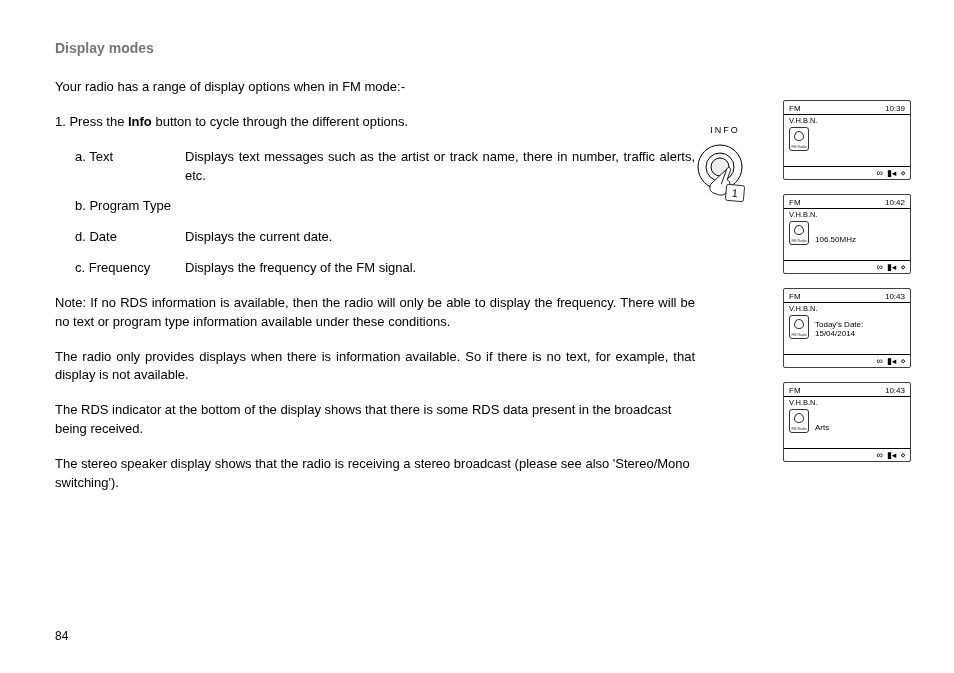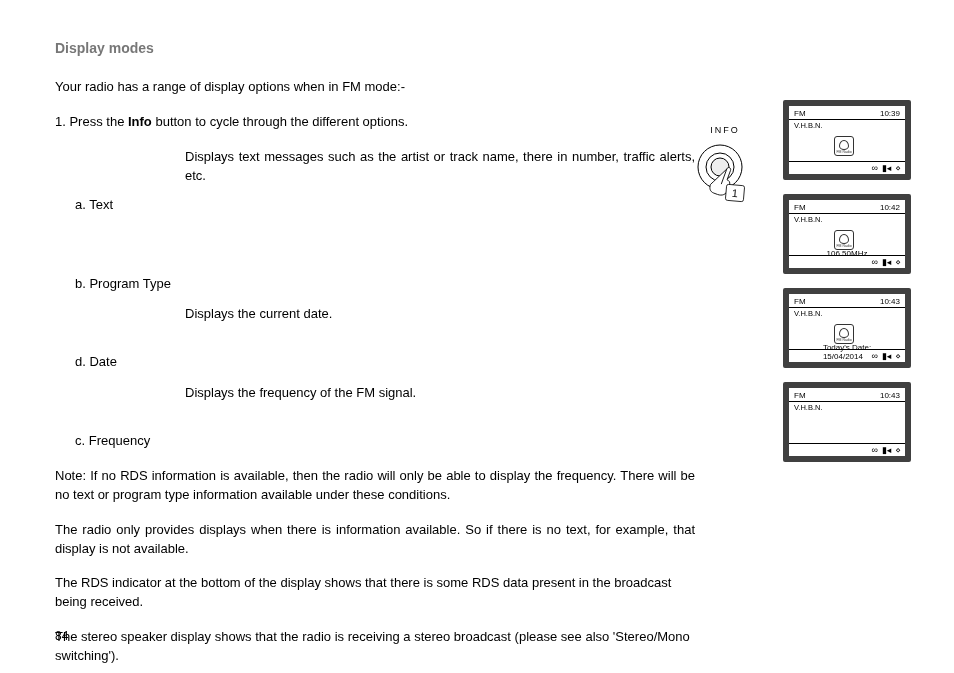--- a/index.html
+++ b/index.html
@@ -39,21 +39,20 @@
   .opt-row {
     display: flex;
     align-items: flex-start;
     margin-bottom: 12px;
   }
   .opt-label {
     width: 130px;
     flex: 0 0 130px;
     padding-left: 20px;
     box-sizing: border-box;
-    margin-top: 48px;
   }
   .opt-desc {
     flex: 1;
     text-align: justify;
   }
   .just { text-align: justify; }
 
   
   .info-dial {
     position: absolute;
@@ -72,45 +71,44 @@
   .screens {
     position: absolute;
     left: 783px;
     top: 100px;
     width: 128px;
   }
   .screen {
     width: 128px;
     height: 80px;
     background: #fff;
-    border: 6px solid #404040;
+    border: 1px solid #404040;
     border-radius: 2px;
     margin-bottom: 14px;
     position: relative;
     box-sizing: border-box;
     font-size: 8px;
   }
   .scr-top {
     display: flex;
     justify-content: space-between;
     padding: 3px 5px 1px 5px;
     border-bottom: 1px solid #000;
     font-size: 8px;
   }
   .scr-station {
     padding: 1px 5px 2px 5px;
     font-size: 7.5px;
   }
   .scr-mid {
     display: flex;
-    align-items: center;
+    align-items: flex-end;
     padding: 4px 5px;
     height: 28px;
     box-sizing: border-box;
-    flex-direction: column;
   }
   .scr-icon {
     width: 18px;
     height: 22px;
     border: 1px solid #333;
     border-radius: 3px;
     margin-right: 6px;
     position: relative;
     flex: 0 0 18px;
   }
@@ -270,20 +268,26 @@
         <span class="sig">⋄</span>
       </div>
     </div>
 
     <div class="screen">
       <div class="scr-top">
         <span>FM</span>
         <span>10:43</span>
       </div>
       <div class="scr-station">V.H.B.N.</div>
+      <div class="scr-mid">
+        <div class="scr-icon"></div>
+        <div class="scr-content">
+          <div>Arts</div>
+        </div>
+      </div>
       <div class="scr-bot">
         <span class="sig">∞</span>
         <span class="sig">▮◂</span>
         <span class="sig">⋄</span>
       </div>
     </div>
 
   </div>
 
   <div class="page-num">84</div>

